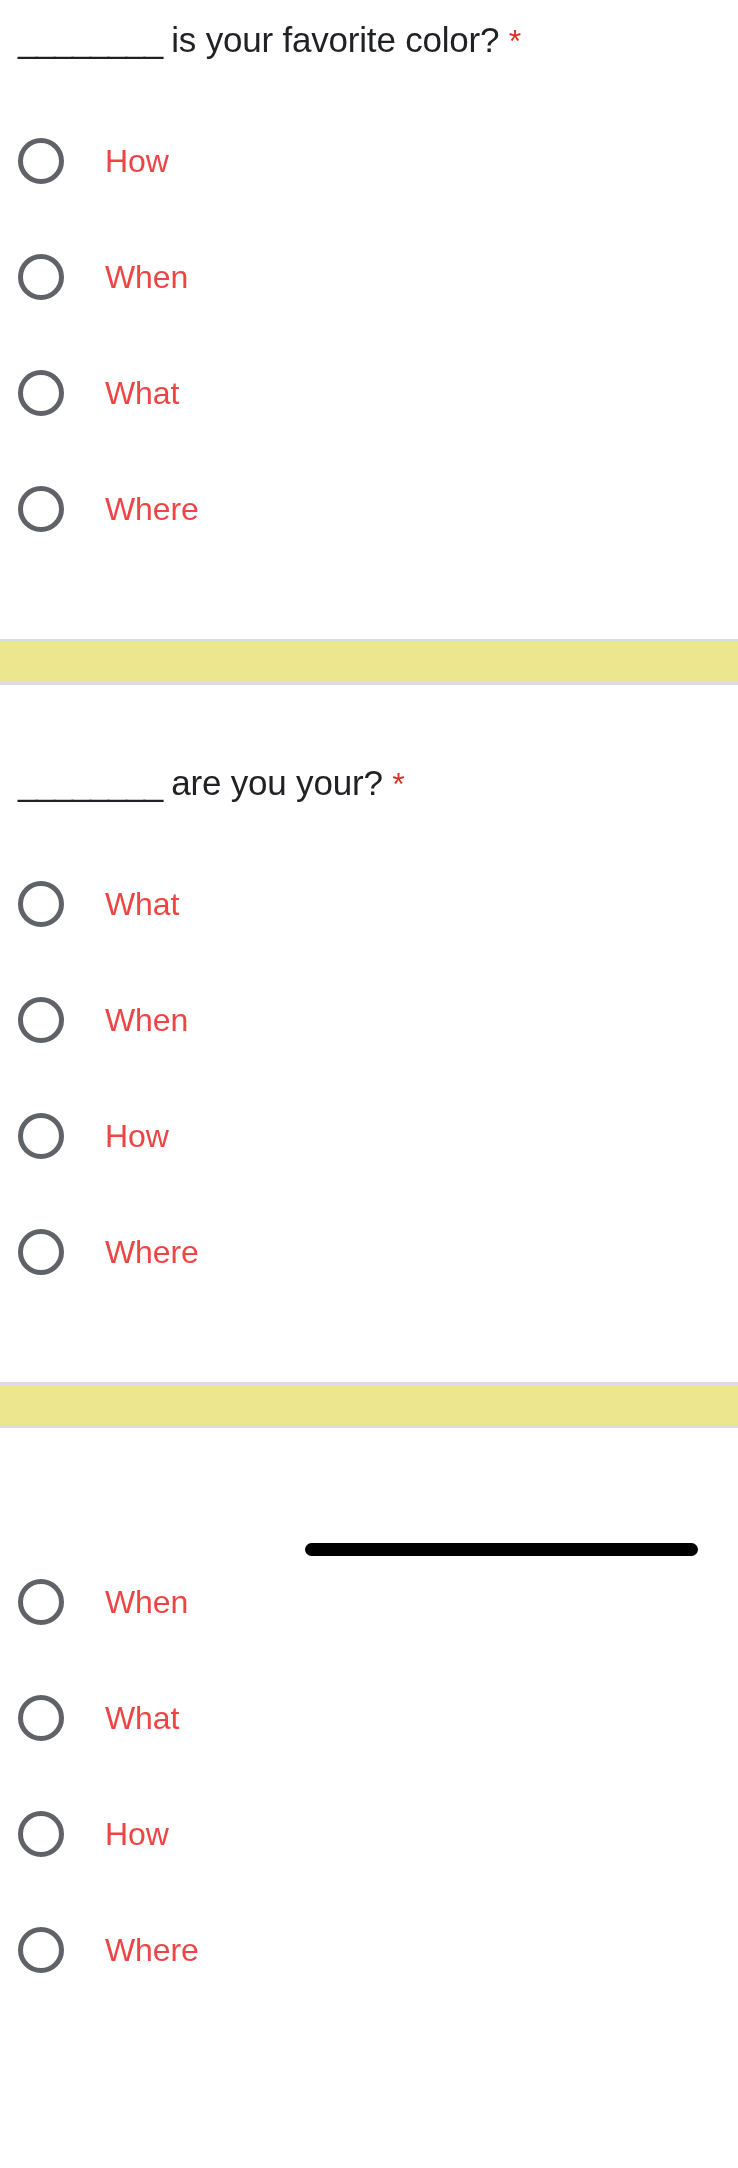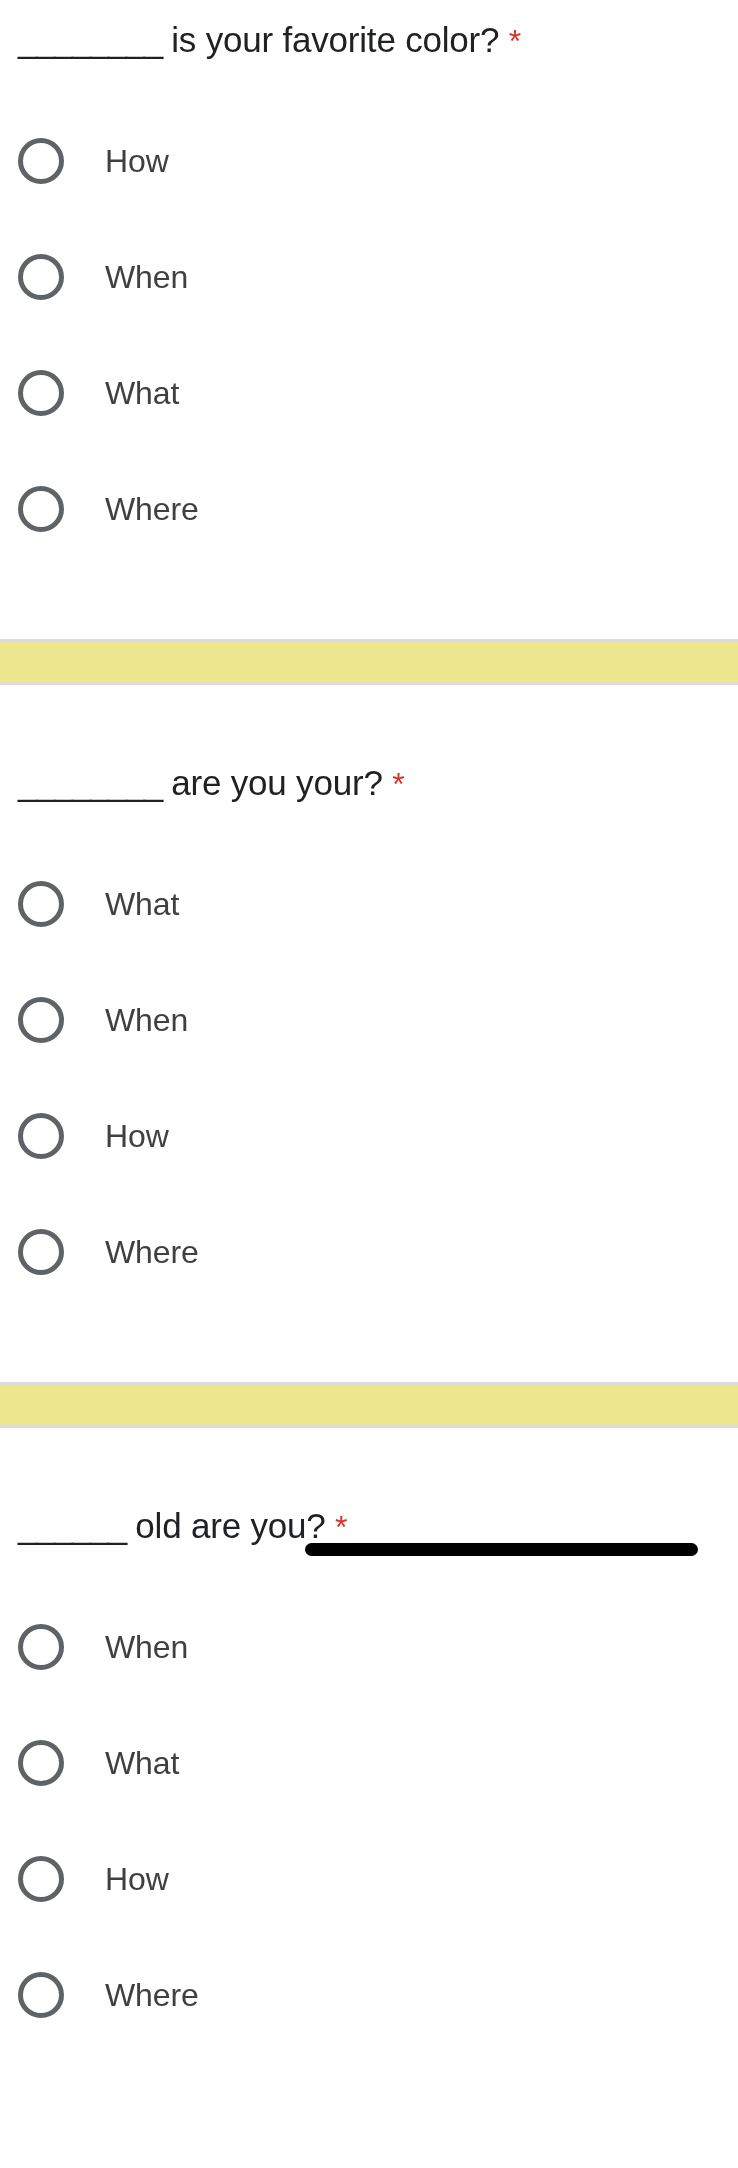--- a/index.html
+++ b/index.html
@@ -67,21 +67,21 @@
     min-width: 46px;
     border-radius: 50%;
     border: 5px solid #5f6368;
     box-sizing: border-box;
     background: #ffffff;
   }
   .option-label {
     margin-left: 41px;
     font-size: 32px;
     line-height: 36px;
-    color: #404040;
+    color: #ef4444;
     font-weight: 400;
     letter-spacing: -0.1px;
   }
 
   
   .divider-band {
     width: 100%;
     height: 40px;
     background: #ece78f;
     border-top: 3px solid #dadce0;
@@ -180,23 +180,20 @@
     </div>
   </div>
 
   <div class="spacer-opt-to-div"></div>
 
   <div class="divider-band"></div>
 
   <div class="spacer-div-to-q"></div>
 
   <div class="question-block">
-    <div class="question-title">
-      <span class="blank">______</span><span> old are you? </span><span class="required-asterisk">*</span>
-    </div>
 
     <div class="spacer-q-to-opt"></div>
 
     <div class="option-list">
       <div class="option-row">
         <span class="radio-outer"></span>
         <span class="option-label">When</span>
       </div>
       <div class="option-row">
         <span class="radio-outer"></span>

